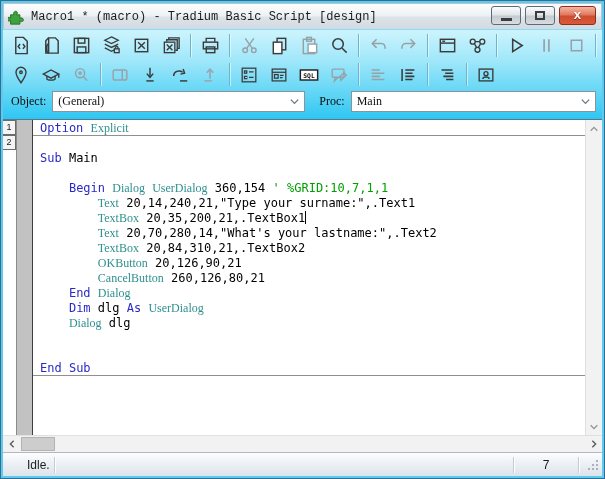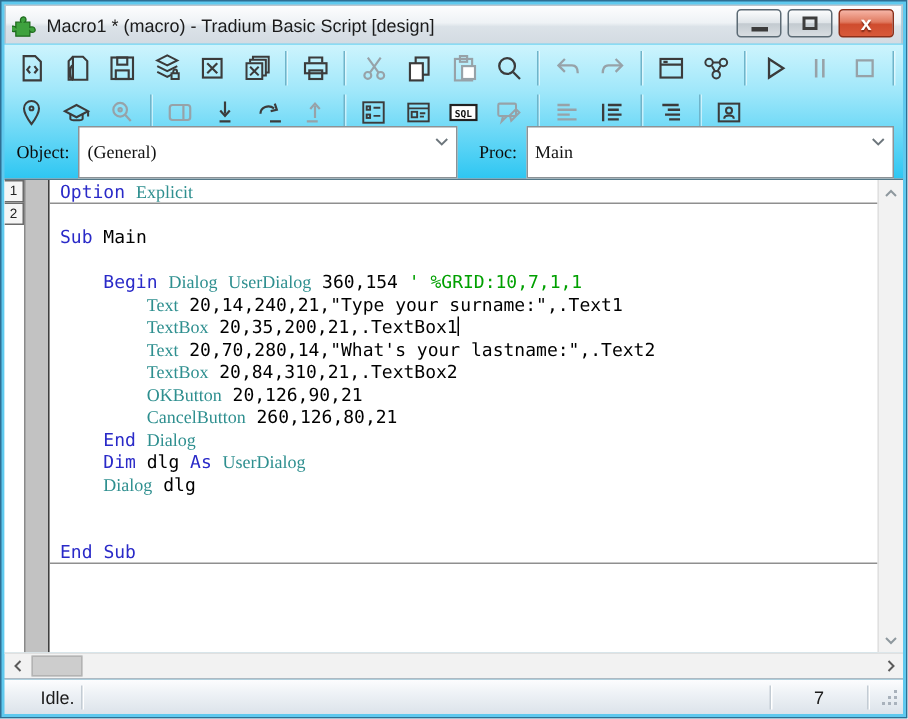--- a/index.html
+++ b/index.html
@@ -7,21 +7,21 @@
   .window{
     width:605px;height:479px;position:relative;
     border:1px solid #2f6f93;background:#5fc9ee;padding:2px;
     font-family:"Liberation Sans",sans-serif;color:#111;
     display:flex;flex-direction:column;
   }
   
   .titlebar{
     height:26px;display:flex;align-items:center;position:relative;
     background:linear-gradient(180deg,#fdfdfe 0%,#eef2f5 45%,#dbe2e8 55%,#d3dbe2 100%);
-    border:1px solid #b9c6cf;border-bottom:none;
+    border:1px solid #b9c6cf;border-bottom:none;font-family:Liberation Mono, monospace;
   }
   .titlebar .appicon{width:18px;height:18px;margin:0 5px 0 4px;display:flex;align-items:center;}
   .titlebar .title{font-size:12px;color:#1b1b1b;}
   .winbtns{position:absolute;right:5px;top:2px;display:flex;gap:4px;}
   .wbtn{
     width:30px;height:19px;border:1px solid #5c6b75;border-radius:3px;
     background:linear-gradient(180deg,#fbfcfd 0%,#dfe4e8 48%,#c3cad0 52%,#d8dde1 100%);
     display:flex;align-items:center;justify-content:center;position:relative;
   }
   .wbtn.close{
@@ -50,21 +50,21 @@
     width:30px;height:25px;display:flex;align-items:center;justify-content:center;
     color:#3b3b3b;border-radius:2px;
   }
   .tbtn.disabled{color:#97a2a8;}
   .tbtn svg{display:block;}
   .tsep{width:1px;height:23px;background:#6fb4ca;margin:0 4px;box-shadow:1px 0 0 rgba(255,255,255,.55);}
   
   .comborow{height:31px;display:flex;align-items:center;padding:0 6px 4px 8px;font-size:12px;font-family:Liberation Serif, serif;}
   .comborow .lbl{color:#0c0c0c;margin-right:6px;}
   .combo{
-    height:35px;background:#fff;border:1px solid #8c9296;display:flex;align-items:center;
+    height:21px;background:#fff;border:1px solid #8c9296;display:flex;align-items:center;
     padding-left:5px;font-size:12px;position:relative;
   }
   .combo .chev{position:absolute;right:4px;top:4px;color:#6d767c;}
   .combo.object{width:253px;margin-right:14px;}
   .combo.proc{flex:1;}
   
   .editor{flex:1;display:flex;background:#fff;border-top:1px solid #55798a;overflow:hidden;}
   .tabstrip{width:13px;background:#fff;display:flex;flex-direction:column;}
   .module-tab{
     width:13px;height:15px;background:#f5f5f5;border:1px solid #6b6b6b;border-left:none;

